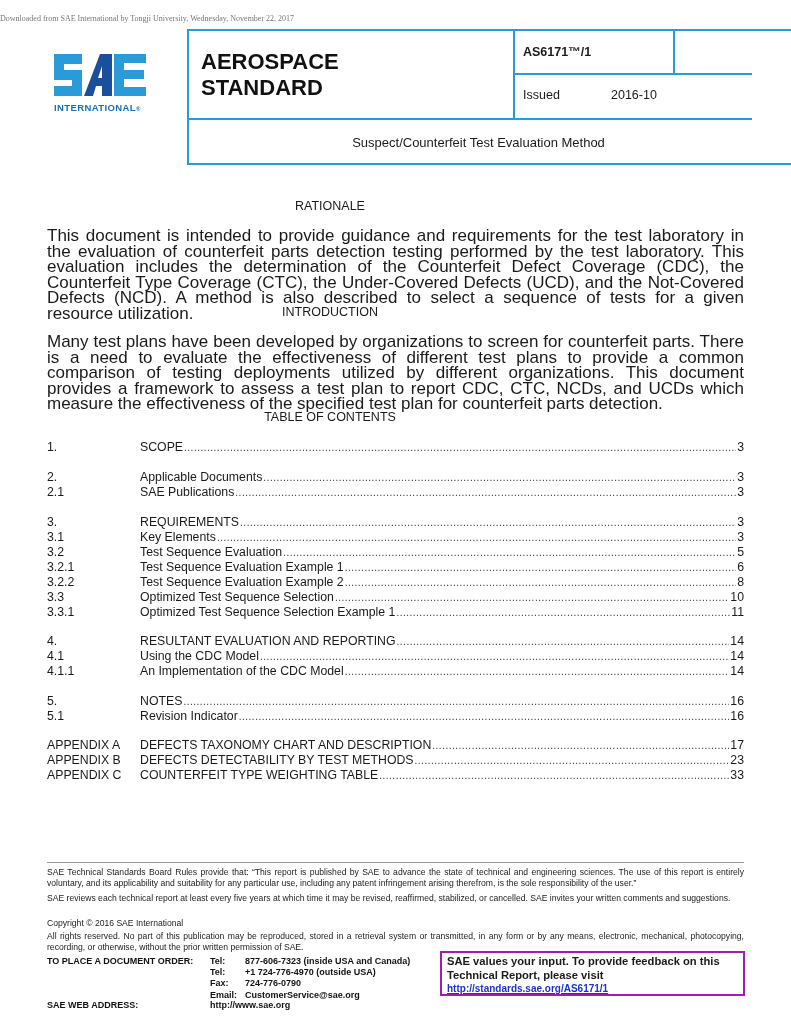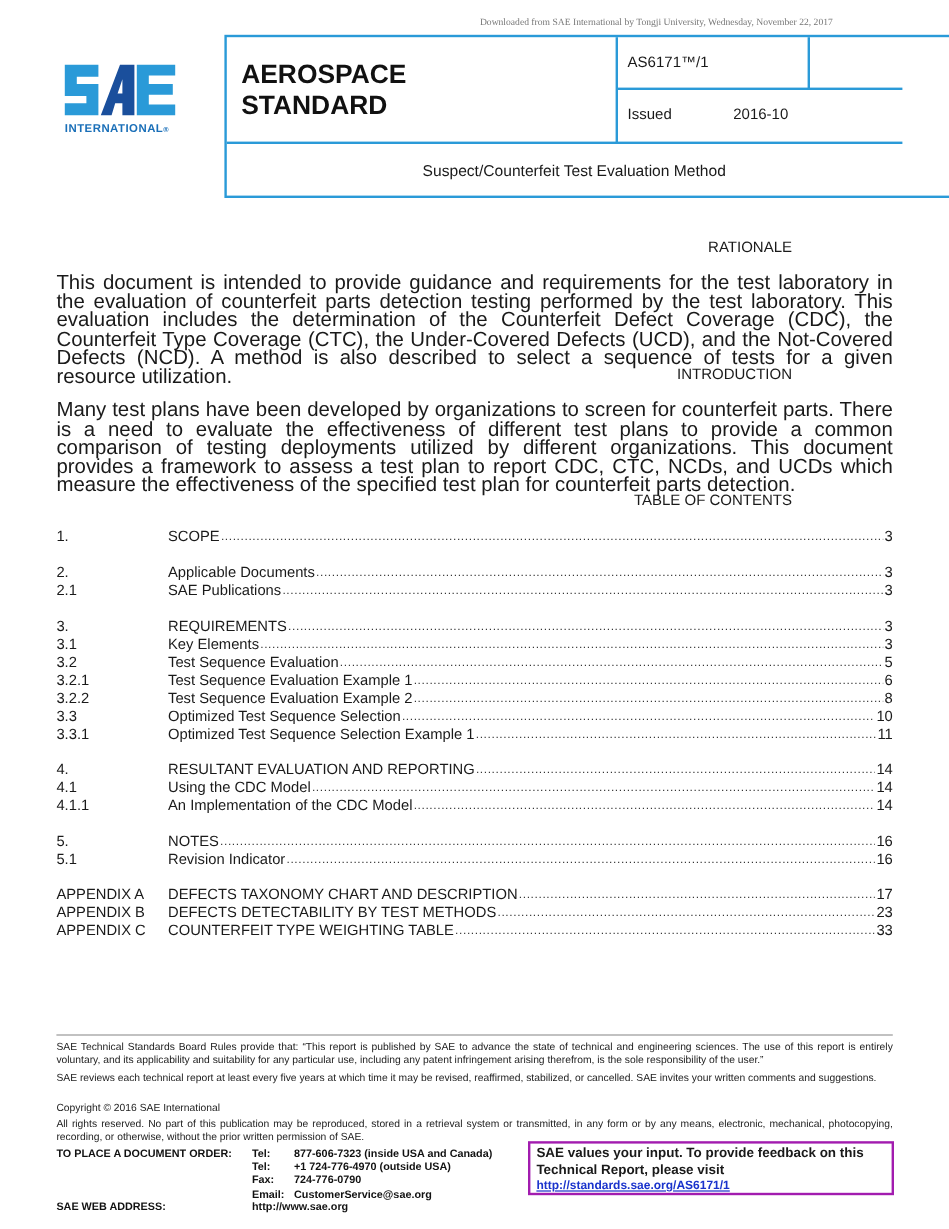--- a/index.html
+++ b/index.html
@@ -1,45 +1,45 @@
 <!DOCTYPE html>
 <html><head>
 <meta charset="utf-8">
 <style>
   html, body { margin: 0; padding: 0; background: #ffffff; }
   body { width: 791px; height: 1024px; position: relative; overflow: hidden;
          font-family: "Liberation Sans", sans-serif; color: #1a1a1a; }
 
-  .download-note { position: absolute; top: 14px; left: 0; width: 678px; text-align: right;
-                   font-family: "Liberation Serif", serif; font-size: 8px; color: #777; margin-left: 16px; }
+  .download-note { position: absolute; top: 14px; left: 0; width: 678px; text-align: left;
+                   font-family: "Liberation Serif", serif; font-size: 8px; color: #777; }
 
   
   .logo { position: absolute; left: 50px; top: 50px; width: 115px; height: 70px; }
   .logo svg { display: block; }
   .logo-sub { position: absolute; left: 54px; top: 102px; font-size: 9.5px; font-weight: bold;
               color: #1a6fb8; letter-spacing: 0.4px; }
 
   
   .hdr { position: absolute; left: 187px; top: 29px; width: 660px; height: 136px;
          border: 2.5px solid #2a9ad8; box-sizing: border-box; }
   .hdr .cell { position: absolute; box-sizing: border-box; }
   .hdr .title-cell { left: 0; top: 0; width: 326px; height: 89px; border-right: 2.5px solid #2a9ad8;
                      border-bottom: 2.5px solid #2a9ad8; padding: 18px 0 0 12px; }
   .hdr .title-cell div { font-size: 22px; font-weight: bold; line-height: 26px; color: #111; }
   .hdr .docnum-cell { left: 326px; top: 0; width: 160px; height: 44px; border-right: 2.5px solid #2a9ad8;
                       border-bottom: 2.5px solid #2a9ad8; padding: 14px 0 16px 8px;
-                      font-size: 12.5px; font-weight: normal; }
+                      font-size: 12.5px; font-weight: bold; }
   .hdr .blank-cell { left: 486px; top: 0; width: 77px; height: 44px; border-bottom: 2.5px solid #2a9ad8; }
   .hdr .issued-cell { left: 326px; top: 44px; width: 237px; height: 45px; border-bottom: 2.5px solid #2a9ad8;
                       padding: 13px 0 0 8px; font-size: 12.5px; }
   .hdr .issued-cell .date { position: absolute; left: 96px; top: 13px; }
   .hdr .subtitle-cell { left: 0; top: 89px; width: 563px; height: 42px; text-align: center;
                         padding-top: 15px; font-size: 13px; padding-left: 16px; }
 
-  .sec-title { position: absolute; left: 0; width: 660px; text-align: right; font-size: 12.5px; }
+  .sec-title { position: absolute; left: 0; width: 660px; text-align: center; font-size: 12.5px; }
   .para { position: absolute; left: 47px; width: 697px; font-size: 17px; line-height: 15.6px;
           text-align: justify; }
 
   
   .toc-row { position: absolute; left: 47px; width: 697px; height: 15px; font-size: 12.3px;
              line-height: 15px; }
   .toc-num { position: absolute; left: 0; top: 0; }
   .toc-body { position: absolute; left: 93px; right: 0; top: 0; display: flex; align-items: center; }
   .toc-title { white-space: nowrap; }
   .toc-dots { flex: 1; overflow: hidden; white-space: nowrap; margin: 0 1px; color: #333; font-size: 10px; }

